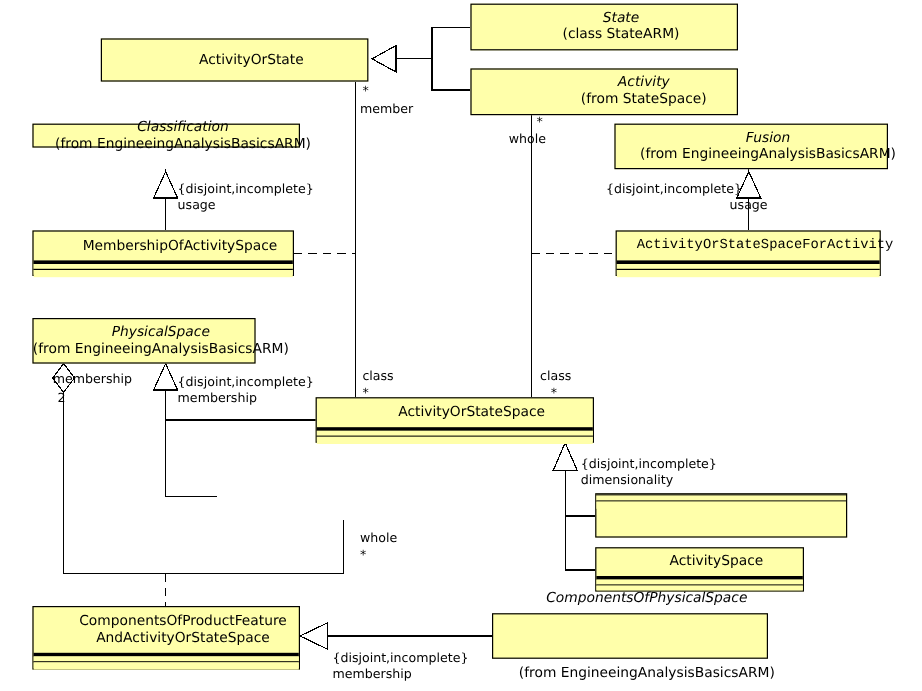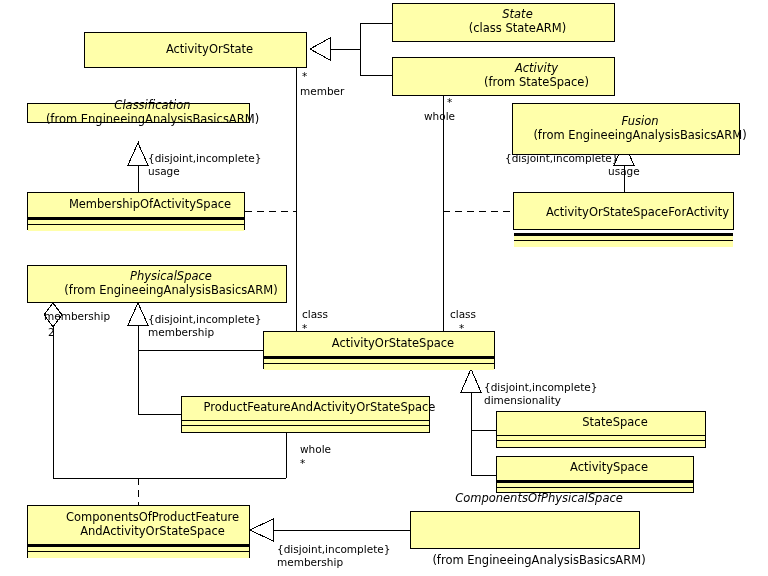--- a/index.html
+++ b/index.html
@@ -169,85 +169,73 @@
     </div>
   </div>
 
   <div class="uml-class" style="left:27px; top:103px; width:223px; height:20px;">
     <div class="name-comp" style="height:100%;">
       <div class="cls-name italic">Classification</div>
       <div class="cls-from">(from EngineeingAnalysisBasicsARM)</div>
     </div>
   </div>
 
-  <div class="uml-class" style="left:512px; top:103px; width:228px; height:52px;">
+  <div class="uml-class" style="left:512px; top:103px; width:228px; height:38px;">
     <div class="name-comp" style="height:100%;">
       <div class="cls-name italic">Fusion</div>
       <div class="cls-from">(from EngineeingAnalysisBasicsARM)</div>
     </div>
   </div>
 
   <div class="uml-class" style="left:27px; top:192px; width:218px; height:38px;">
     <div class="name-comp" style="height:24px;">
       <div class="cls-name">MembershipOfActivitySpace</div>
     </div>
     <div class="sep-thick"></div>
     <div class="comp-body" style="height:4px;"></div>
     <div class="sep-thin"></div>
     <div class="comp-body" style="height:6px;"></div>
   </div>
 
   <div class="uml-class" style="left:513px; top:192px; width:221px; height:38px;">
-    <div class="name-comp" style="height:40px;">
+    <div class="name-comp" style="height:24px;font-family:Liberation Mono, monospace;">
       <div class="cls-name">ActivityOrStateSpaceForActivity</div>
     </div>
     <div class="sep-thick"></div>
     <div class="comp-body" style="height:4px;"></div>
     <div class="sep-thin"></div>
     <div class="comp-body" style="height:6px;"></div>
   </div>
 
-  <div class="uml-class" style="left:27px; top:265px; width:260px; height:38px;">
+  <div class="uml-class" style="left:27px; top:265px; width:186px; height:38px;">
     <div class="name-comp" style="height:100%;">
       <div class="cls-name italic">PhysicalSpace</div>
       <div class="cls-from">(from EngineeingAnalysisBasicsARM)</div>
     </div>
   </div>
 
   <div class="uml-class" style="left:263px; top:331px; width:232px; height:38px;">
     <div class="name-comp" style="height:24px;">
       <div class="cls-name">ActivityOrStateSpace</div>
     </div>
     <div class="sep-thick"></div>
     <div class="comp-body" style="height:4px;"></div>
     <div class="sep-thin"></div>
     <div class="comp-body" style="height:6px;"></div>
   </div>
 
-  <div class="uml-class" style="left:181px; top:396px; width:249px; height:37px;">
-    <div class="name-comp" style="height:23px;">
-      <div class="cls-name">ProductFeatureAndActivityOrStateSpace</div>
-    </div>
-    <div class="sep-thin"></div>
-    <div class="comp-body" style="height:4px;"></div>
-    <div class="sep-thin"></div>
-    <div class="comp-body" style="height:6px;"></div>
-  </div>
 
   <div class="uml-class" style="left:496px; top:411px; width:210px; height:37px;">
-    <div class="name-comp" style="height:23px;">
-      <div class="cls-name">StateSpace</div>
-    </div>
-    <div class="sep-thin"></div>
-    <div class="comp-body" style="height:4px;"></div>
-    <div class="sep-thin"></div>
-    <div class="comp-body" style="height:6px;"></div>
-  </div>
-
-  <div class="uml-class" style="left:496px; top:456px; width:198px; height:37px;">
+    <div class="sep-thin"></div>
+    <div class="comp-body" style="height:4px;"></div>
+    <div class="sep-thin"></div>
+    <div class="comp-body" style="height:6px;"></div>
+  </div>
+
+  <div class="uml-class" style="left:496px; top:456px; width:174px; height:37px;">
     <div class="name-comp" style="height:23px;">
       <div class="cls-name">ActivitySpace</div>
     </div>
     <div class="sep-thick"></div>
     <div class="comp-body" style="height:4px;"></div>
     <div class="sep-thin"></div>
     <div class="comp-body" style="height:4px;"></div>
   </div>
 
   <div class="uml-class" style="left:27px; top:505px; width:223px; height:53px;">

